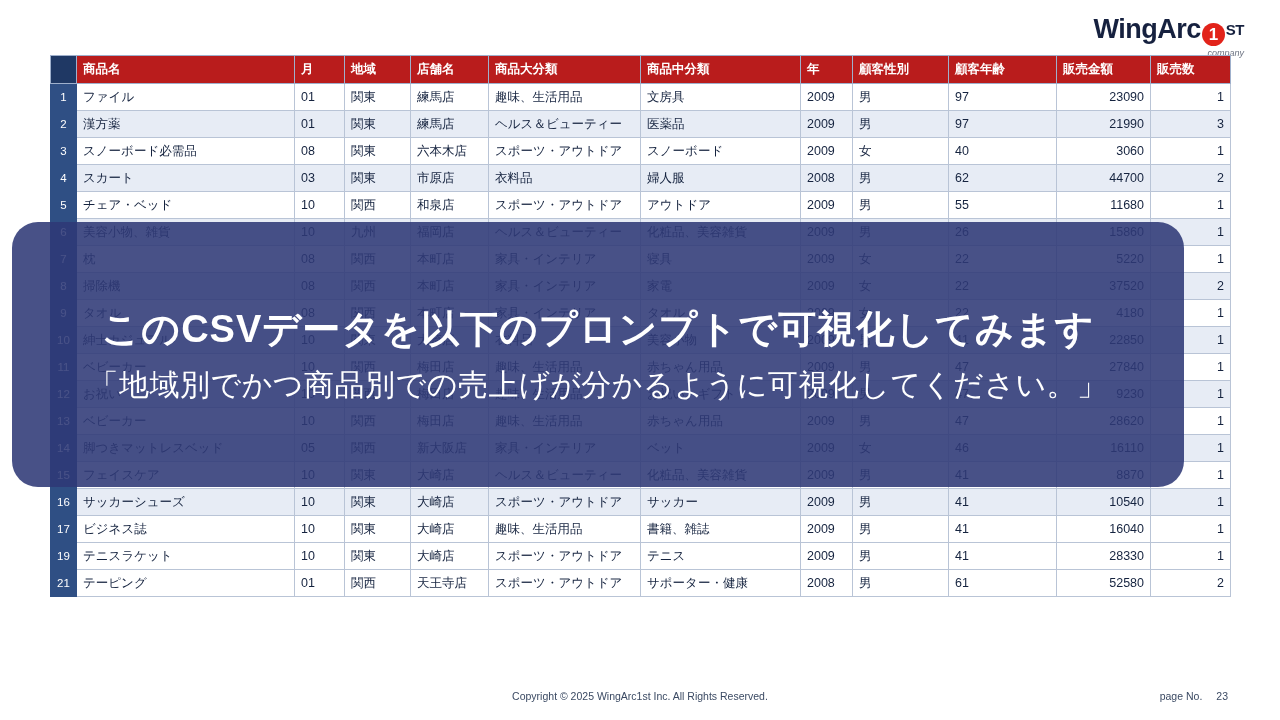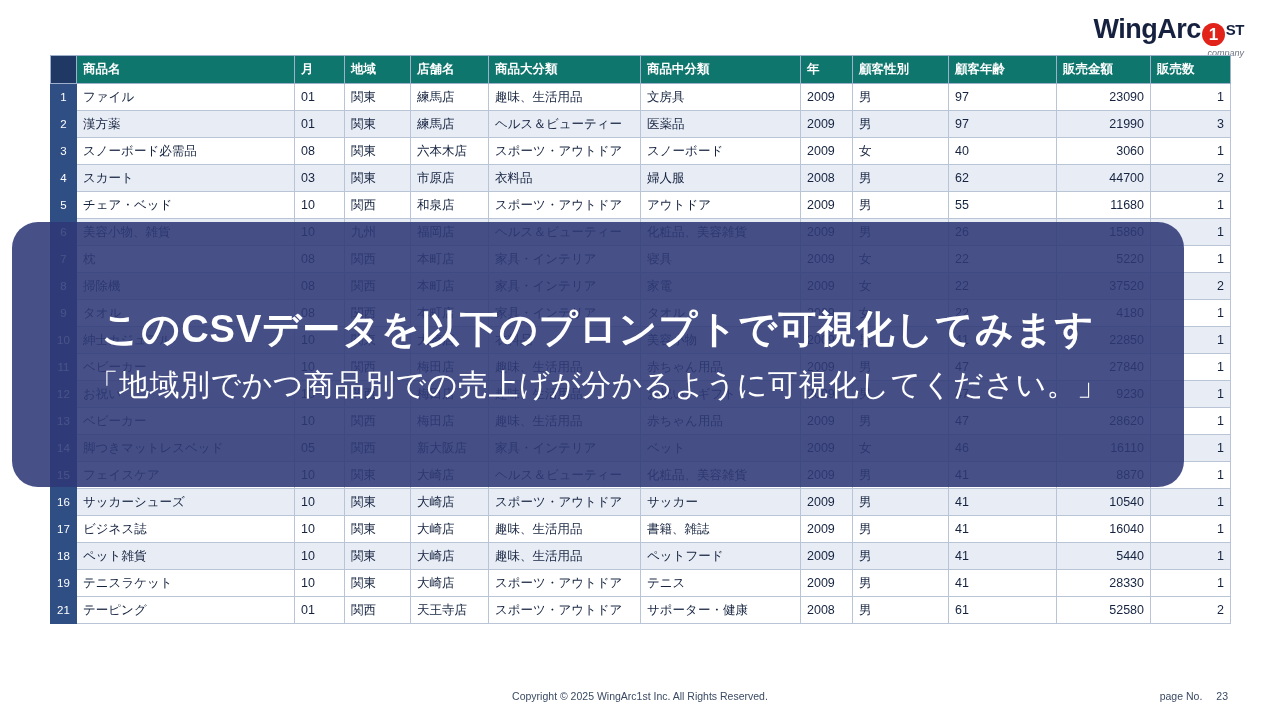--- a/index.html
+++ b/index.html
@@ -66,21 +66,21 @@
     top: 55px;
     width: 1180px;
   }
   table.data {
     border-collapse: collapse;
     width: 1180px;
     font-size: 12.5px;
     table-layout: fixed;
   }
   table.data th {
-    background: #0f766e;
+    background: #b91c1c;
     color: #ffffff;
     font-weight: bold;
     text-align: left;
     padding: 5px 6px;
     border: 1px solid #9fb0cc;
     height: 17px;
     white-space: nowrap;
     overflow: hidden;
   }
   table.data th.rownum-head {
@@ -447,34 +447,20 @@
         <td>関東</td>
         <td>大崎店</td>
         <td>趣味、生活用品</td>
         <td>書籍、雑誌</td>
         <td>2009</td>
         <td>男</td>
         <td>41</td>
         <td class="num">16040</td>
         <td class="num">1</td>
       </tr>
-      <tr class="even">
-        <td class="rownum">18</td>
-        <td>ペット雑貨</td>
-        <td>10</td>
-        <td>関東</td>
-        <td>大崎店</td>
-        <td>趣味、生活用品</td>
-        <td>ペットフード</td>
-        <td>2009</td>
-        <td>男</td>
-        <td>41</td>
-        <td class="num">5440</td>
-        <td class="num">1</td>
-      </tr>
       <tr class="odd">
         <td class="rownum">19</td>
         <td>テニスラケット</td>
         <td>10</td>
         <td>関東</td>
         <td>大崎店</td>
         <td>スポーツ・アウトドア</td>
         <td>テニス</td>
         <td>2009</td>
         <td>男</td>

